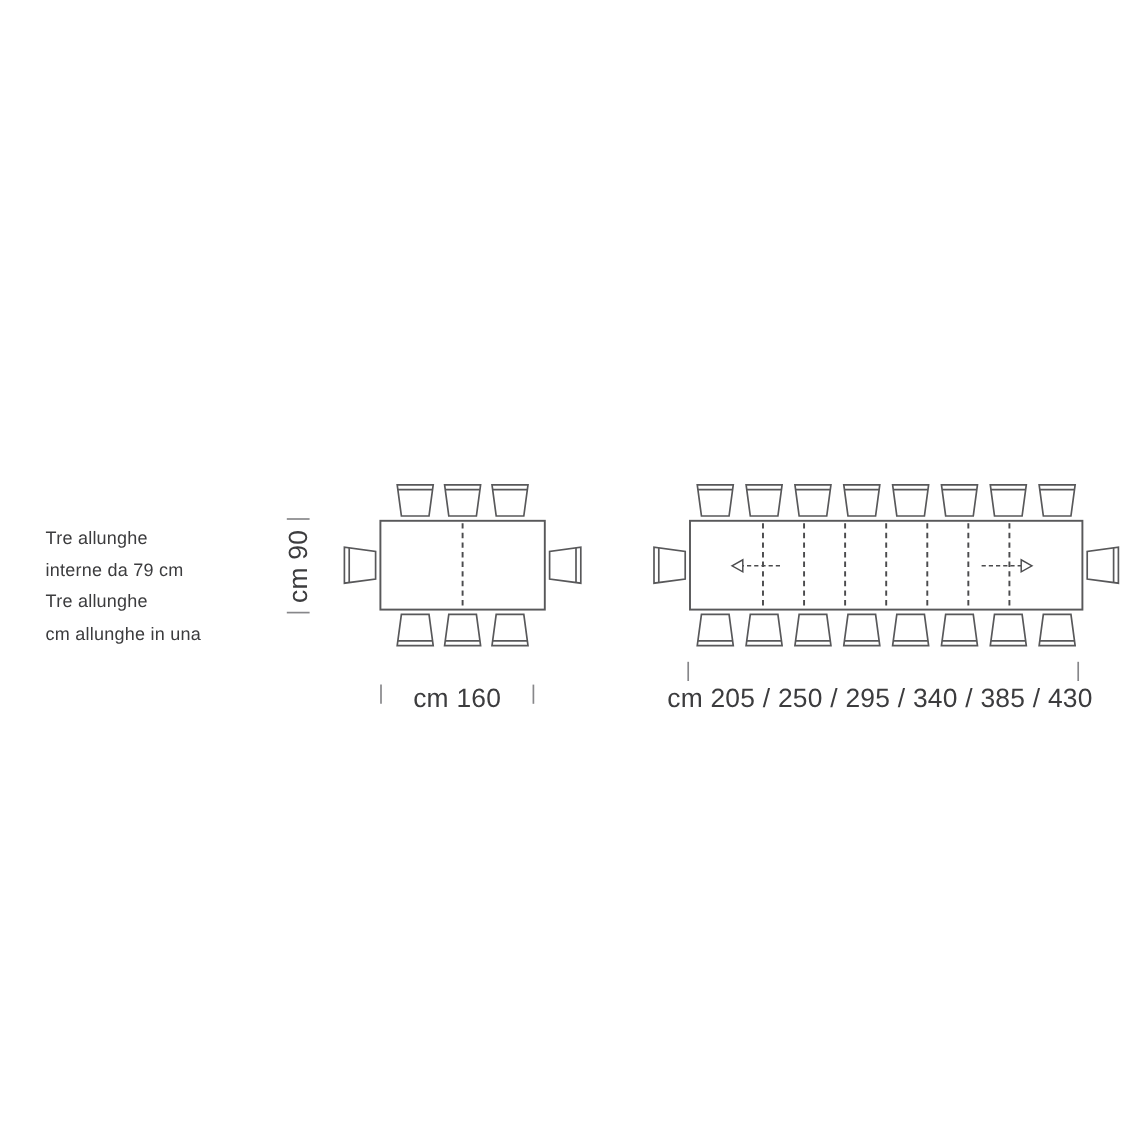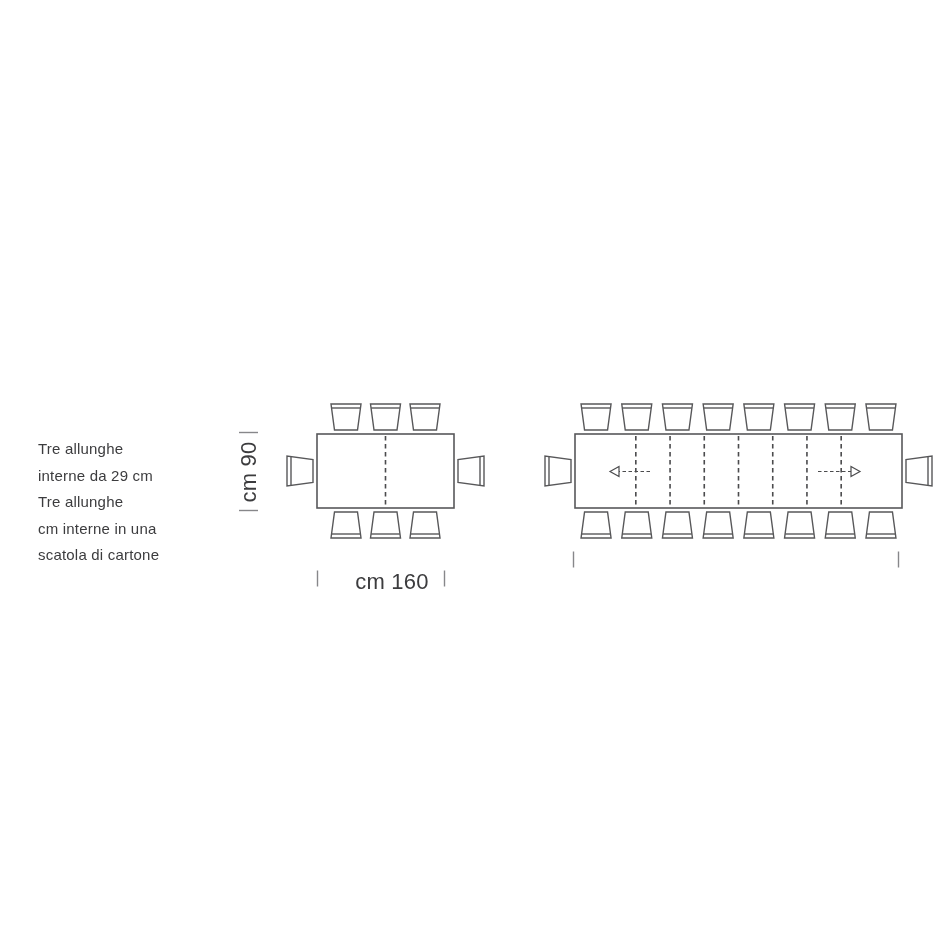--- a/index.html
+++ b/index.html
@@ -7,45 +7,45 @@
     position:relative;width:950px;height:950px;background:#ffffff;overflow:hidden;
     font-family:"Liberation Sans",sans-serif;
   }
   .desc{
     position:absolute;left:38px;top:404px;
     font-size:15px;line-height:26.6px;letter-spacing:0.2px;color:#3c3c3e;margin-top:32px;
   }
   .dim{
     position:absolute;font-size:22px;color:#3c3c3e;white-space:nowrap;letter-spacing:0.2px;
   }
-  #small-width-label{left:392px;top:569px;transform:translateX(-50%);}
+  #small-width-label{left:381px;top:569px;transform:translateX(-50%);}
   #large-width-label{left:556px;top:569px;}
   .dim-rot{
     position:absolute;left:249px;top:472px;font-size:22px;color:#3c3c3e;white-space:nowrap;
     transform:translate(-50%,-50%) rotate(-90deg);letter-spacing:0.2px;
   }
   svg.overlay{position:absolute;left:0;top:0;}
 </style>
 </head>
 <body>
 
 <div class="canvas">
 
   <div class="desc">
     <div>Tre allunghe</div>
-    <div>interne da 29 cm</div>
+    <div>interne da 79 cm</div>
     <div>Tre allunghe</div>
-    <div>cm interne in una</div>
-    <div>scatola di cartone</div>
+    <div>cm allunghe in una</div>
   </div>
 
   <div class="dim-rot">cm 90</div>
 
   <div class="dim" id="small-width-label">cm 160</div>
 
+  <div class="dim" id="large-width-label">cm 205 / 250 / 295 / 340 / 385 / 430</div>
 
   <svg id="diagram-svg" class="overlay" width="950" height="950" viewBox="0 0 950 950">
       <rect x="317" y="434" width="137" height="74" fill="#ffffff" stroke="#58585a" stroke-width="1.6"></rect>
       <line x1="385.5" y1="436" x2="385.5" y2="506" stroke="#4b4b4d" stroke-width="1.6" stroke-dasharray="4.5 3.5"></line>
       <g transform="translate(346 417) rotate(0)">
         <polygon points="-15,-13 15,-13 11.5,13 -11.5,13" fill="#ffffff" stroke="#58585a" stroke-width="1.4"></polygon>
         <line x1="-14.4" y1="-9" x2="14.4" y2="-9" stroke="#58585a" stroke-width="1.4"></line>
       </g>
       <g transform="translate(385.5 417) rotate(0)">
         <polygon points="-15,-13 15,-13 11.5,13 -11.5,13" fill="#ffffff" stroke="#58585a" stroke-width="1.4"></polygon>

